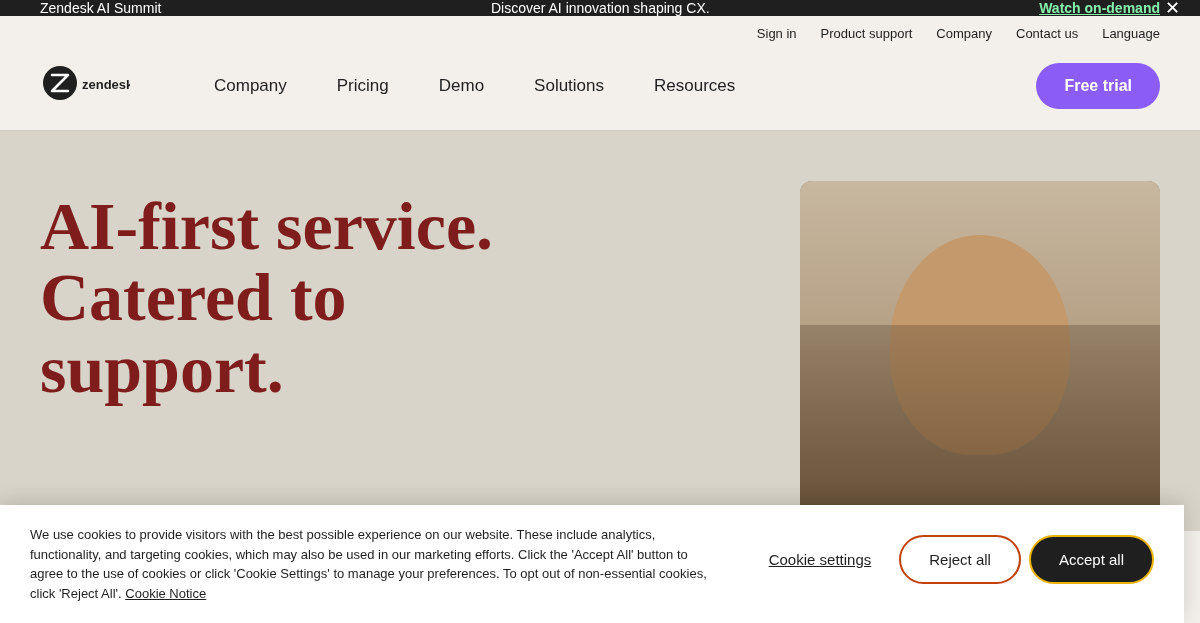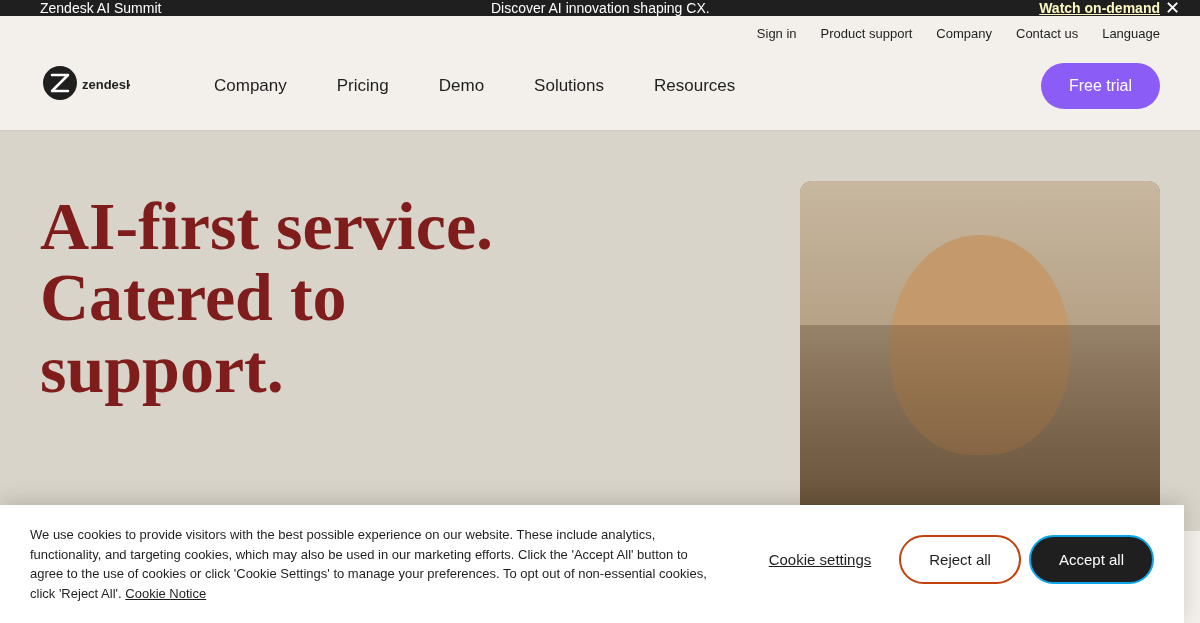--- a/index.html
+++ b/index.html
@@ -11,21 +11,21 @@
       color: #fff;
       text-align: center;
       padding: 0 40px;
       font-size: 14px;
       display: flex;
       align-items: center;
       justify-content: space-between;
       gap: 2px;
       position: relative;
     }
-    .top-banner a { color: #fef9c3; text-decoration: underline; font-weight: 600; }
+    .top-banner a { color: #86efac; text-decoration: underline; font-weight: 600; }
     .banner-close {
       position: absolute;
       right: 20px;
       top: 50%;
       transform: translateY(-50%);
       background: none;
       border: none;
       color: #fff;
       cursor: pointer;
       font-size: 18px;
@@ -73,21 +73,21 @@
       padding: 8px 20px;
       cursor: pointer;
     }
     .free-trial-btn {
       background: #8b5cf6;
       color: #fff;
       border: none;
       padding: 14px 28px;
       border-radius: 30px;
       font-size: 16px;
-      font-weight: 400;
+      font-weight: 700;
       cursor: pointer;
       margin-left: auto;
     }
 
     
     .nav-divider {
       height: 1px;
       background: #d1ccc4;
       margin: 0 0 0 0;
     }
@@ -195,21 +195,21 @@
       border: 2px solid #c2410c;
       font-size: 15px;
       color: #1f1f1f;
       cursor: pointer;
       padding: 14px 28px;
       border-radius: 30px;
       white-space: nowrap;
     }
     .accept-all-btn {
       background: #1f1f1f;
-      border: 2px solid #0ea5e9;
+      border: 2px solid #eab308;
       font-size: 15px;
       color: #fff;
       cursor: pointer;
       padding: 14px 28px;
       border-radius: 30px;
       white-space: nowrap;
     }
   </style>
 </head>
 <body>

